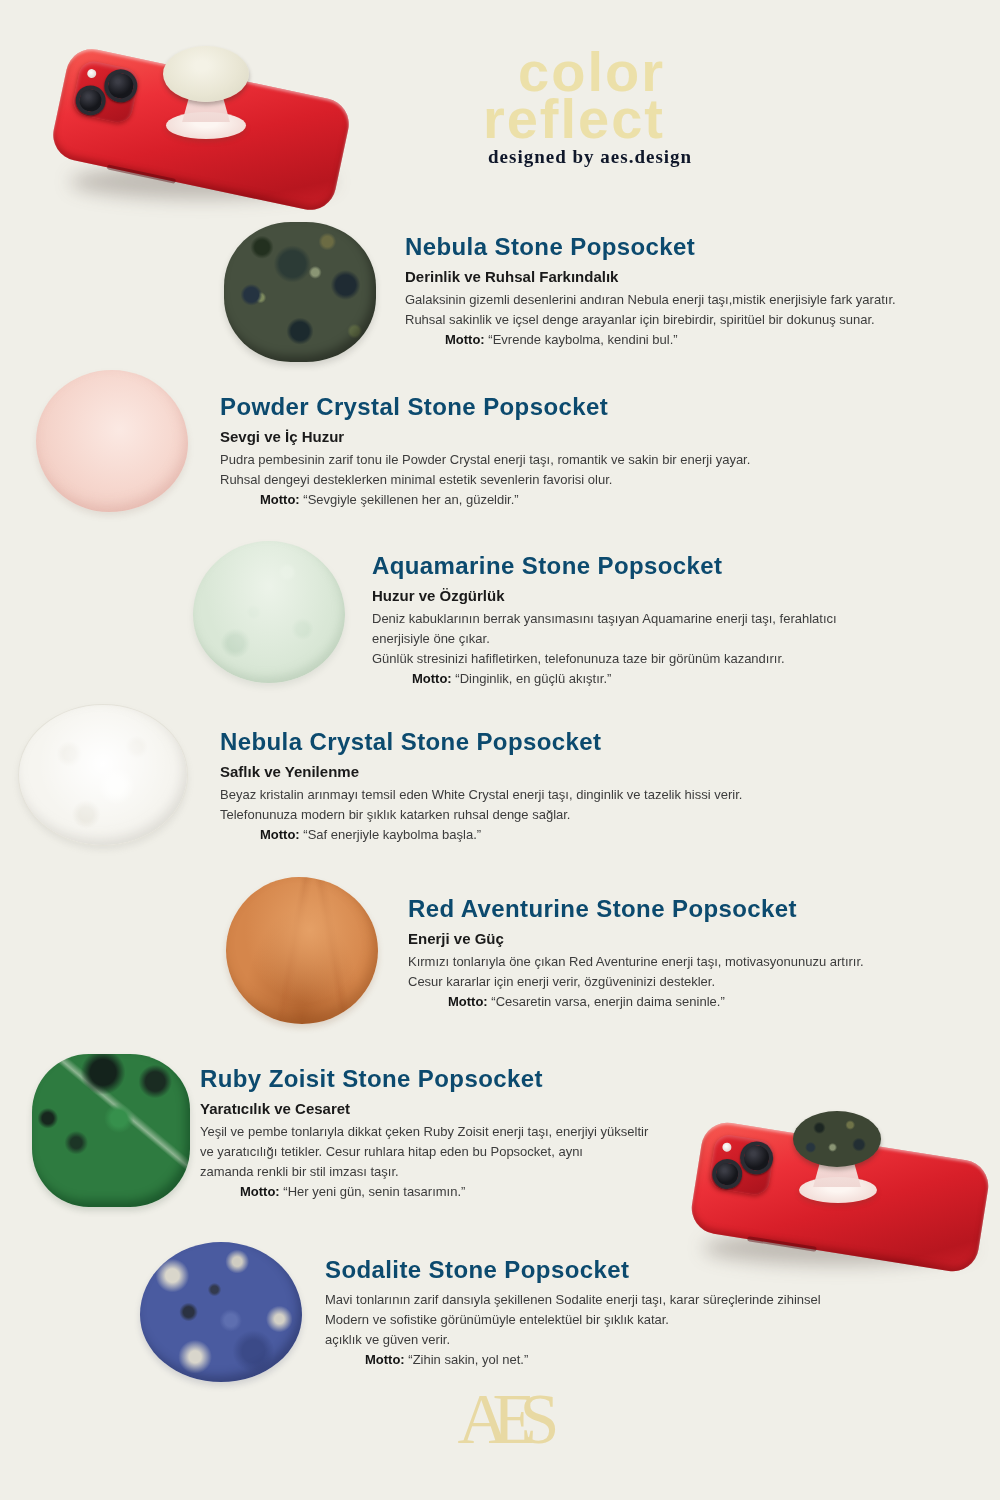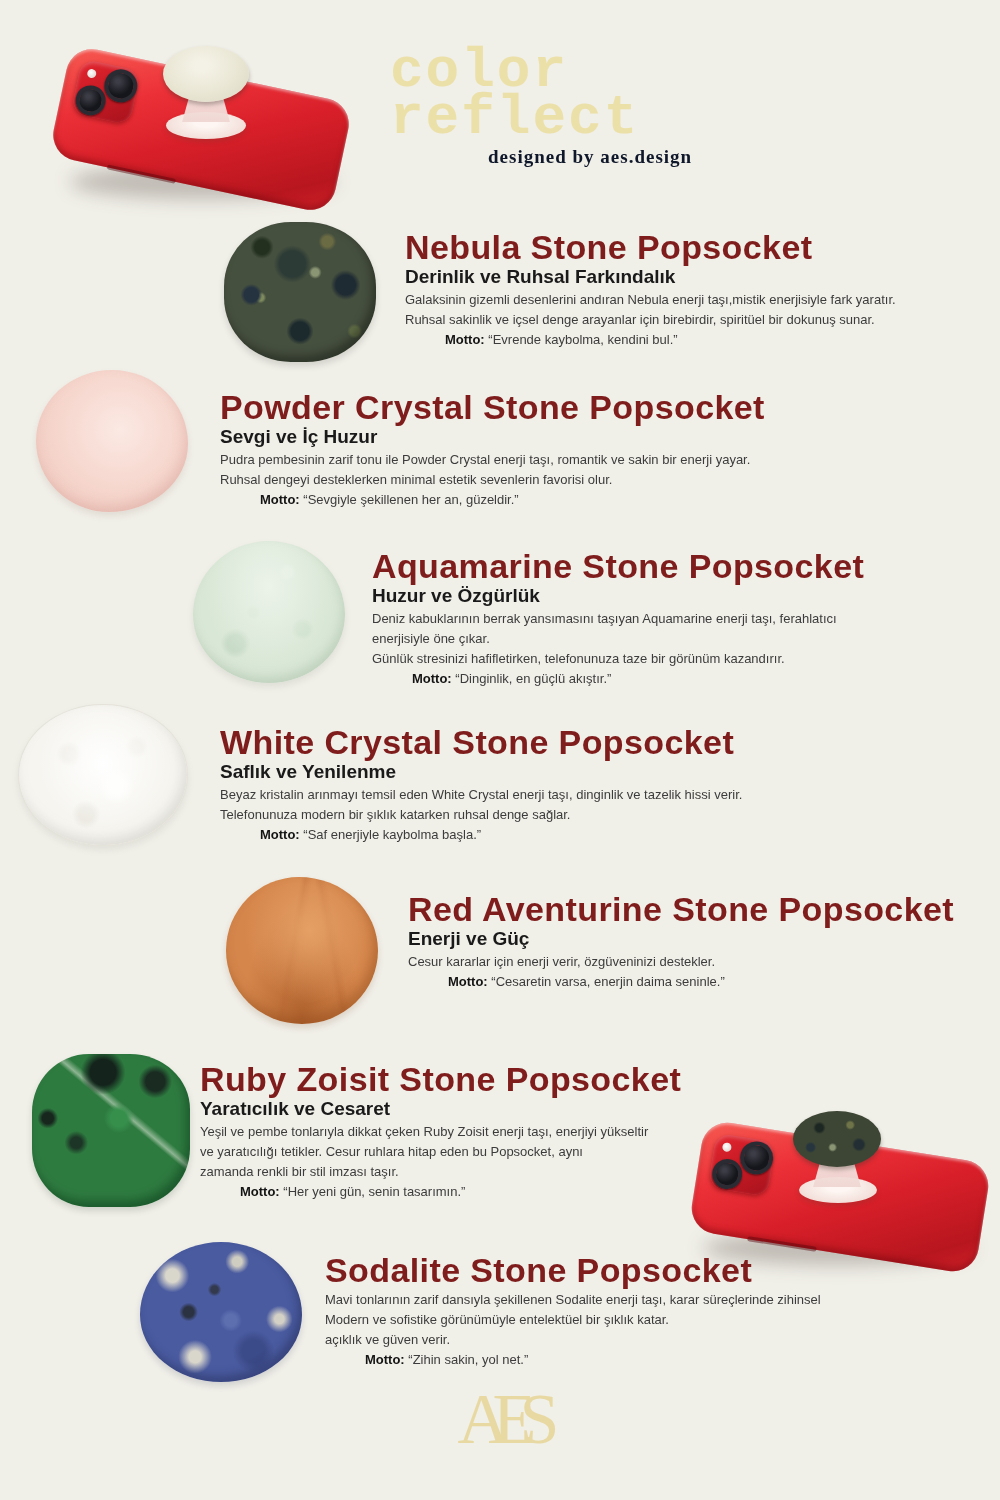--- a/index.html
+++ b/index.html
@@ -1,21 +1,21 @@
 <!DOCTYPE html>
 <html><head>
 <meta charset="utf-8">
 <style>
   html,body{margin:0;padding:0;}
   body{font-family:"Liberation Sans",sans-serif;background:#e8e7e0;}
   .canvas{position:relative;width:1000px;height:1500px;background:#f0efe8;overflow:hidden;margin:0 auto;}
 
   
-  .logo-block{position:absolute;left:390px;top:48px;width:275px;
-    font-family:Liberation Mono, monospace;font-weight:bold;color:#ece0a9;
+  .logo-block{position:absolute;left:390px;top:48px;width:275px;text-align:right;
+    font-family:Liberation Sans, sans-serif;font-weight:bold;color:#ece0a9;
     font-size:56px;line-height:47px;letter-spacing:2px;}
   .credit{position:absolute;left:488px;top:146px;font-family:"Liberation Serif",serif;
     font-weight:bold;font-size:19px;color:#0f172a;letter-spacing:1px;}
 
   
   .phone-scene{position:absolute;}
   .scene-top{left:40px;top:40px;width:320px;height:165px;}
   .scene-bottom{left:683px;top:1093px;width:315px;height:175px;}
   .phone-shadow{position:absolute;background:rgba(70,55,48,.28);border-radius:50%;filter:blur(9px);}
   .scene-top .phone-shadow{left:30px;top:125px;width:265px;height:34px;}
@@ -114,23 +114,23 @@
     radial-gradient(circle 19px at 86% 55%,#d3d0c6 25%,transparent 70%),
     radial-gradient(circle 24px at 34% 82%,#d9d6cc 25%,transparent 70%),
     radial-gradient(circle 13px at 30% 50%,#2b3242 40%,transparent 72%),
     radial-gradient(circle 9px at 46% 34%,#333a4e 40%,transparent 75%),
     radial-gradient(circle 28px at 70% 78%,#3b4a88 40%,transparent 75%),
     radial-gradient(circle 15px at 56% 56%,#5e6fb0 40%,transparent 75%);
     box-shadow:inset -4px -6px 10px rgba(20,25,60,.35), 0 4px 6px rgba(90,95,120,.2);}
 
   
   .product{position:absolute;white-space:nowrap;}
-  .p-title{margin:0 0 5px 0;font-size:34px;line-height:30px;font-weight:bold;
-    letter-spacing:.4px;color:#7f1d1d;}
-  .p-sub{margin:0 0 4px 0;font-size:19px;line-height:19px;font-weight:bold;color:#1a1a1a;}
+  .p-title{margin:0 0 5px 0;font-size:24px;line-height:30px;font-weight:bold;
+    letter-spacing:.4px;color:#0c4a6e;}
+  .p-sub{margin:0 0 4px 0;font-size:15px;line-height:19px;font-weight:bold;color:#1a1a1a;}
   .p-line{font-size:13px;line-height:20px;color:#3c3c3c;}
   .p-motto{font-size:13px;line-height:20px;color:#3c3c3c;margin-left:40px;}
   .p-motto .m-label{font-weight:bold;color:#141414;}
   .s1{left:405px;top:232px;}
   .s2{left:220px;top:392px;}
   .s3{left:372px;top:551px;}
   .s4{left:220px;top:727px;}
   .s5{left:408px;top:894px;}
   .s6{left:200px;top:1064px;}
   .s7{left:325px;top:1255px;}
@@ -195,30 +195,31 @@
   <section class="product s3">
     <h2 class="p-title">Aquamarine Stone Popsocket</h2>
     <h3 class="p-sub">Huzur ve Özgürlük</h3>
     <div class="p-line">Deniz kabuklarının berrak yansımasını taşıyan Aquamarine enerji taşı, ferahlatıcı</div>
     <div class="p-line">enerjisiyle öne çıkar.</div>
     <div class="p-line">Günlük stresinizi hafifletirken, telefonunuza taze bir görünüm kazandırır.</div>
     <div class="p-motto"><span class="m-label">Motto:</span> <span>“Dinginlik, en güçlü akıştır.”</span></div>
   </section>
 
   <section class="product s4">
-    <h2 class="p-title">White Crystal Stone Popsocket</h2>
+    <h2 class="p-title">Nebula Crystal Stone Popsocket</h2>
     <h3 class="p-sub">Saflık ve Yenilenme</h3>
     <div class="p-line">Beyaz kristalin arınmayı temsil eden White Crystal enerji taşı, dinginlik ve tazelik hissi verir.</div>
     <div class="p-line">Telefonunuza modern bir şıklık katarken ruhsal denge sağlar.</div>
     <div class="p-motto"><span class="m-label">Motto:</span> <span>“Saf enerjiyle kaybolma başla.”</span></div>
   </section>
 
   <section class="product s5">
     <h2 class="p-title">Red Aventurine Stone Popsocket</h2>
     <h3 class="p-sub">Enerji ve Güç</h3>
+    <div class="p-line">Kırmızı tonlarıyla öne çıkan Red Aventurine enerji taşı, motivasyonunuzu artırır.</div>
     <div class="p-line">Cesur kararlar için enerji verir, özgüveninizi destekler.</div>
     <div class="p-motto"><span class="m-label">Motto:</span> <span>“Cesaretin varsa, enerjin daima seninle.”</span></div>
   </section>
 
   <section class="product s6">
     <h2 class="p-title">Ruby Zoisit Stone Popsocket</h2>
     <h3 class="p-sub">Yaratıcılık ve Cesaret</h3>
     <div class="p-line">Yeşil ve pembe tonlarıyla dikkat çeken Ruby Zoisit enerji taşı, enerjiyi yükseltir</div>
     <div class="p-line">ve yaratıcılığı tetikler. Cesur ruhlara hitap eden bu Popsocket, aynı</div>
     <div class="p-line">zamanda renkli bir stil imzası taşır.</div>

